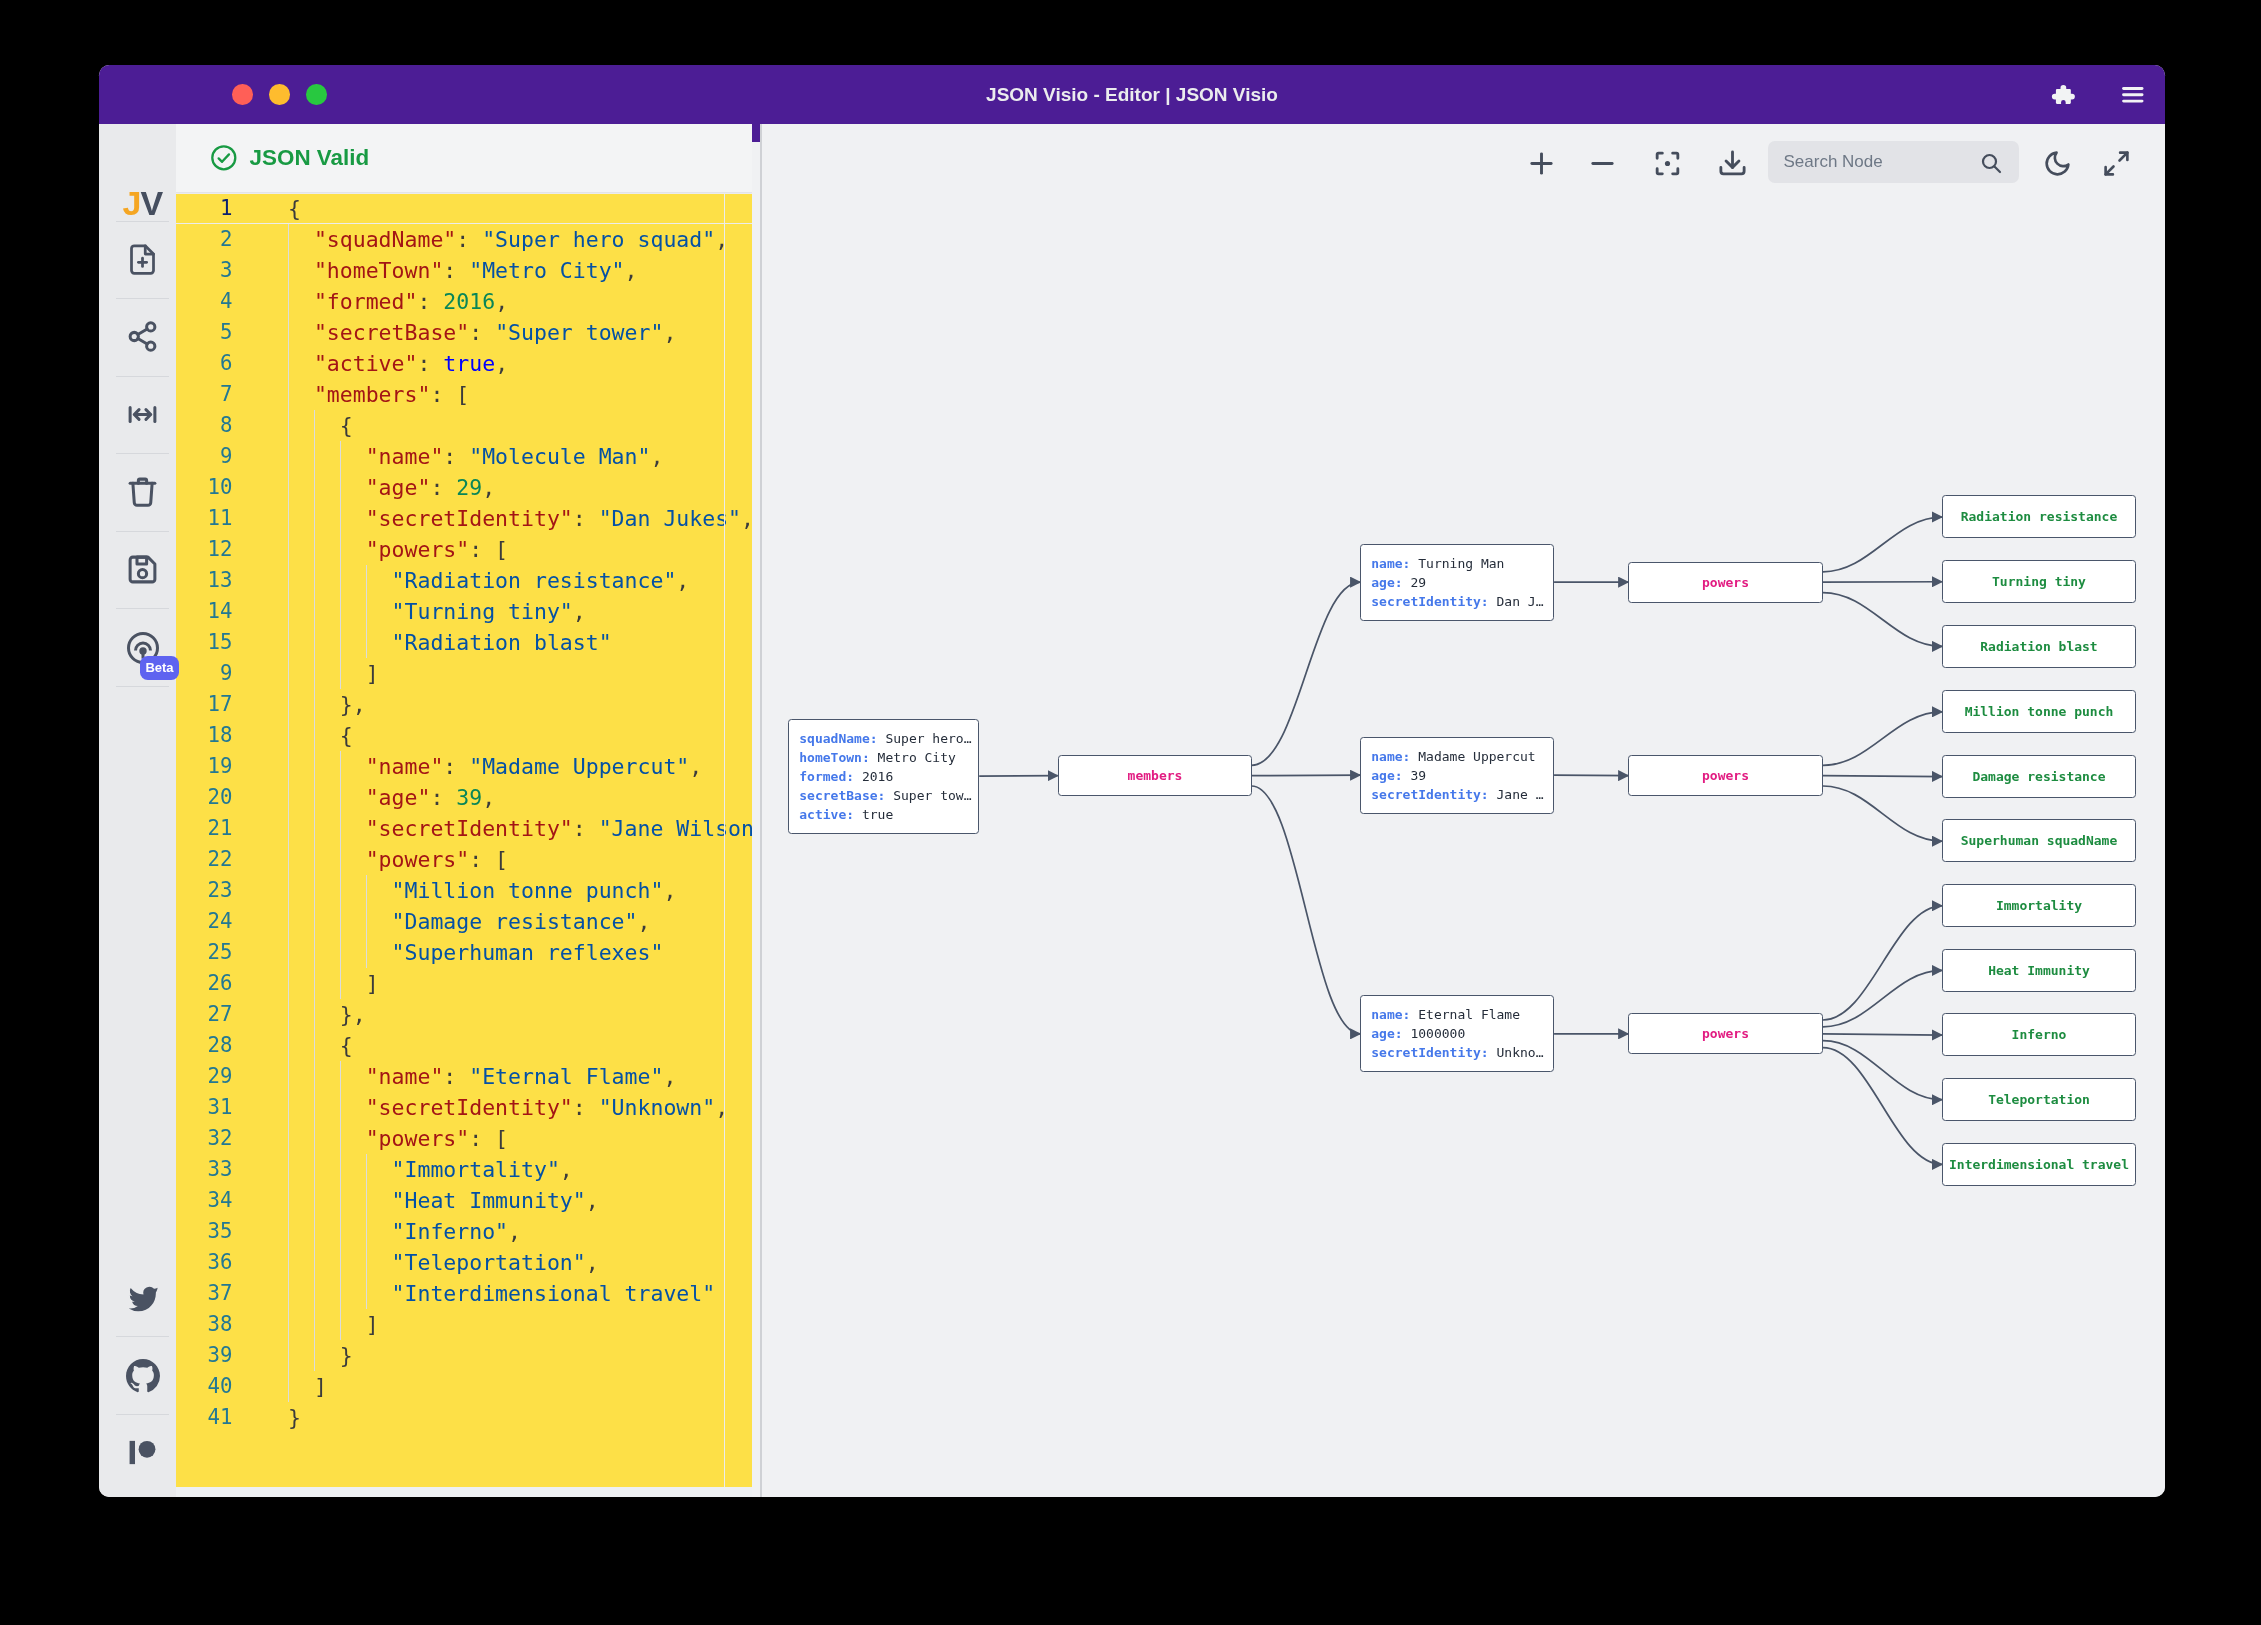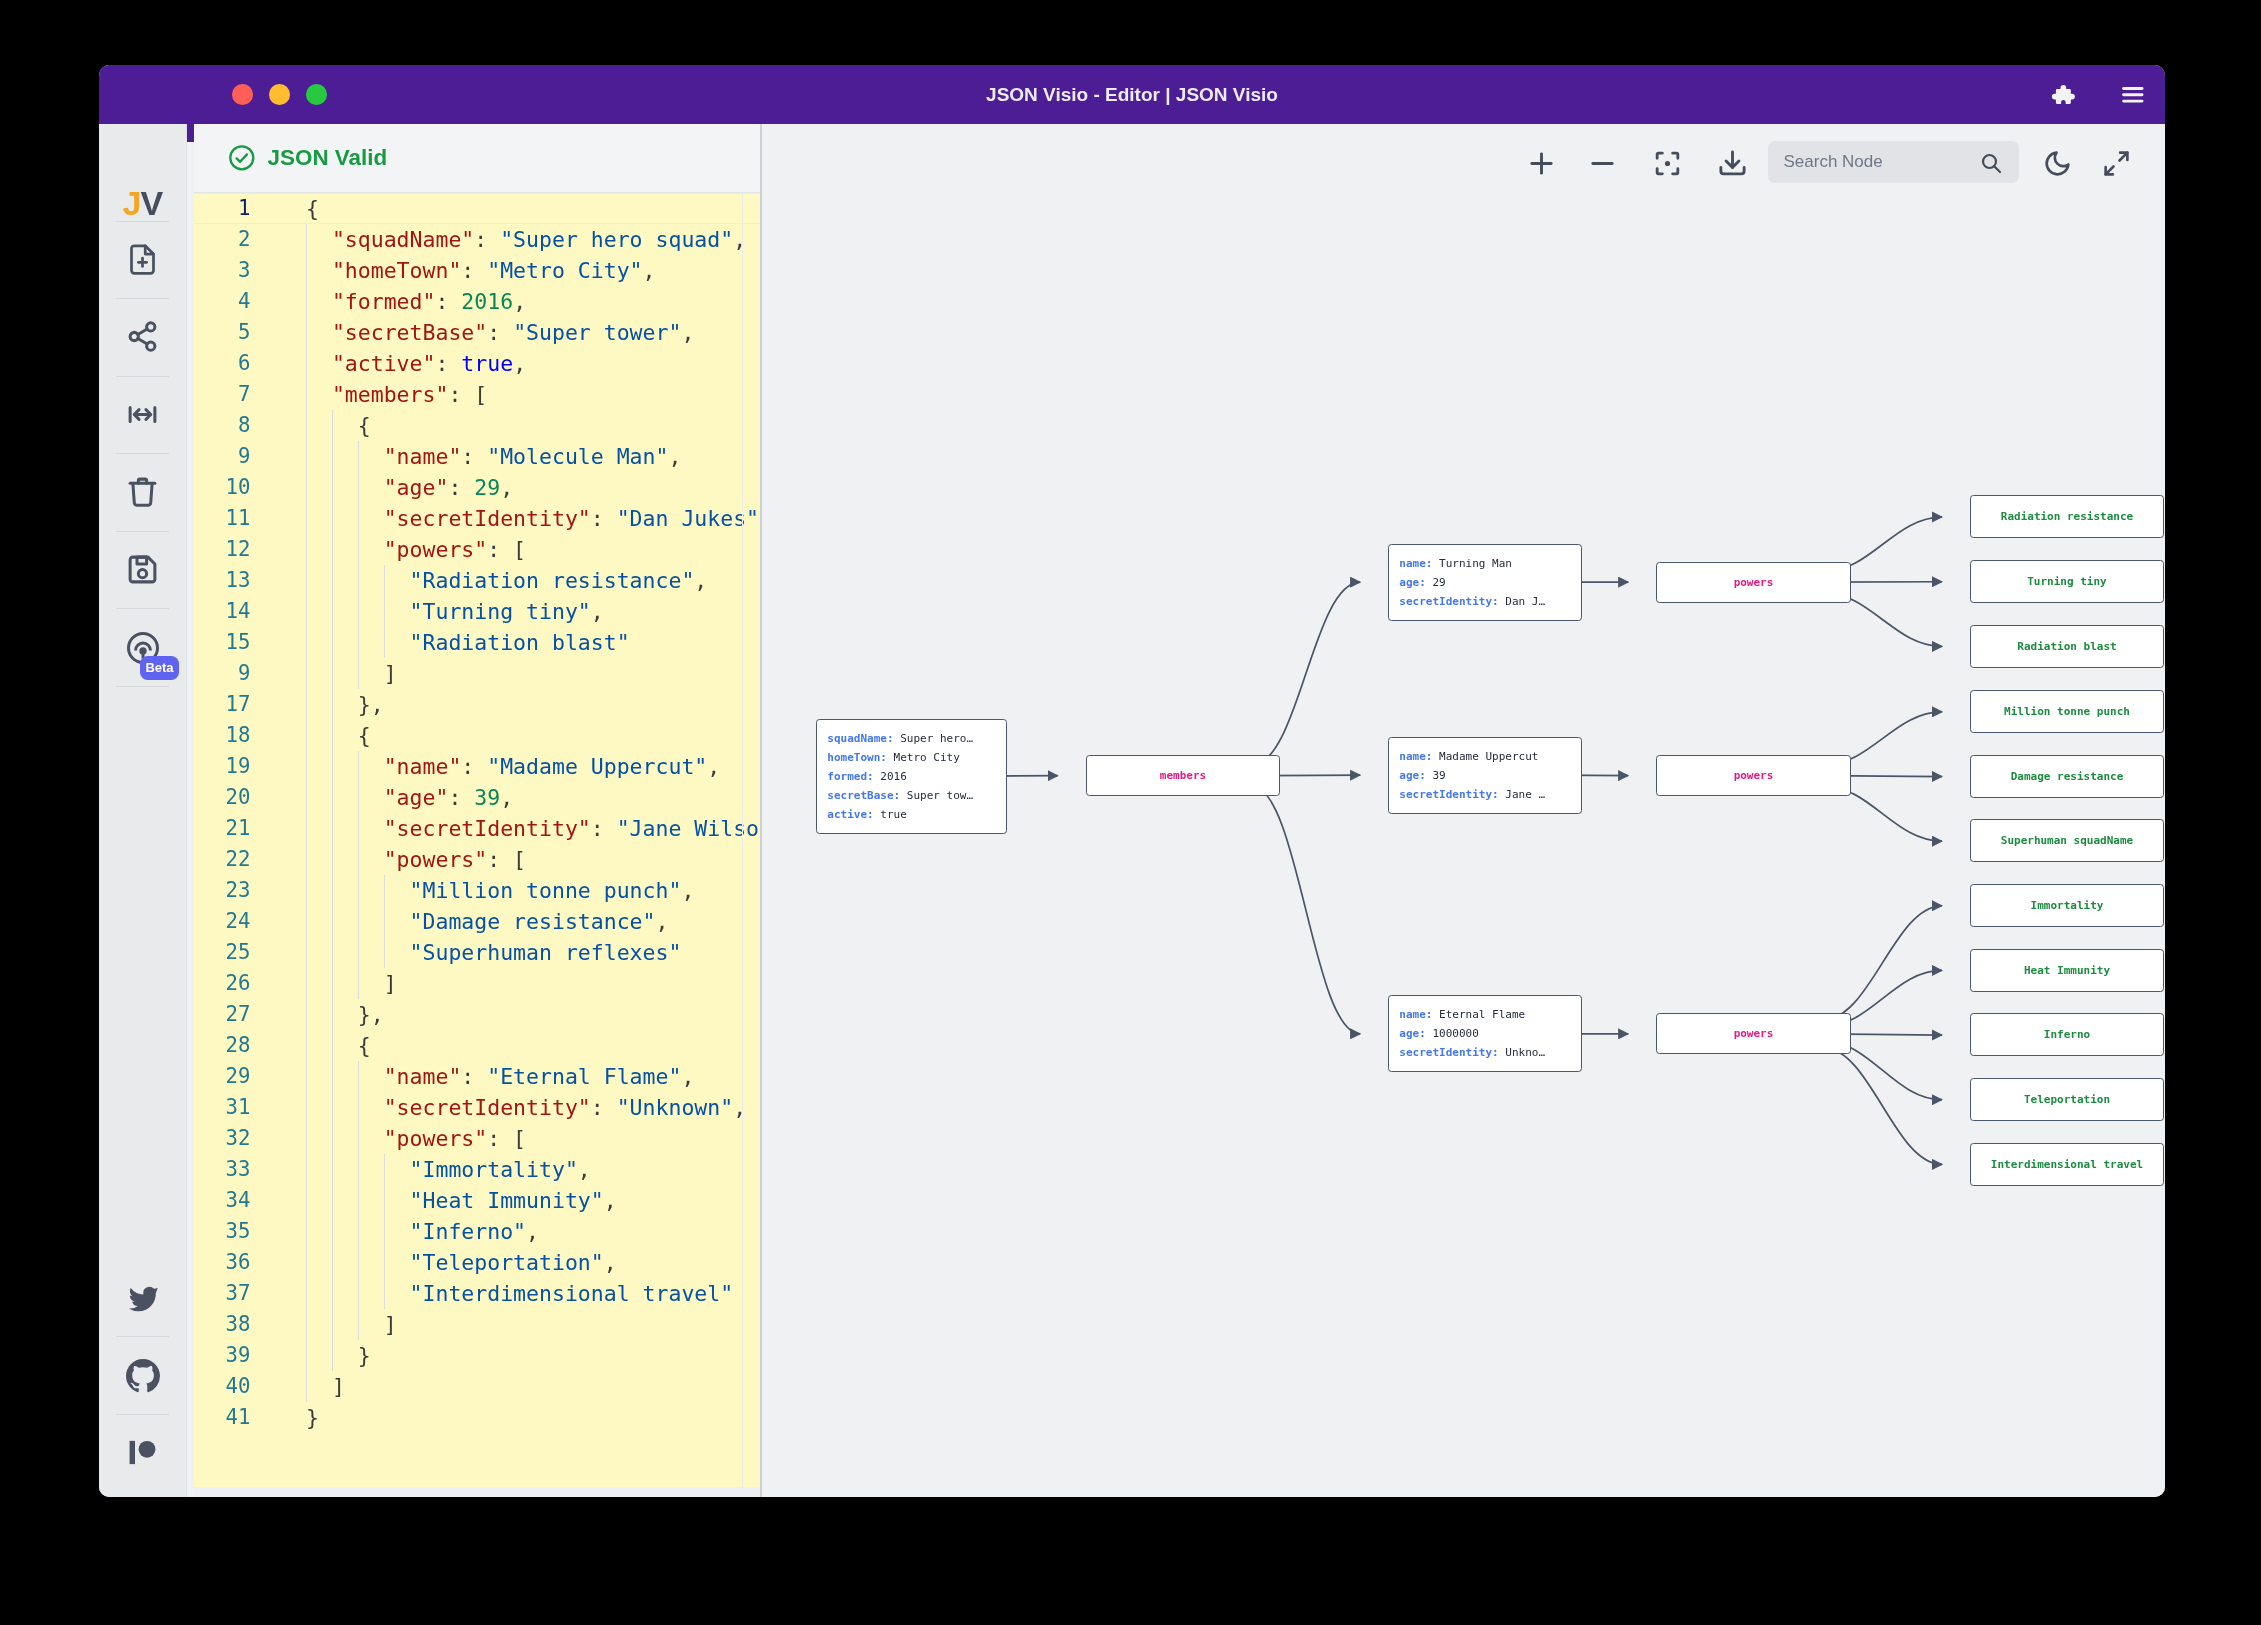--- a/index.html
+++ b/index.html
@@ -16,21 +16,21 @@
   .tb-ico{position:absolute;top:16.4px;width:27.6px;height:27.6px;color:#f2f3f4;}
   
   .sidebar{position:absolute;left:0;top:59px;width:87px;height:1374px;background:#e9eaec;border-right:0.9px solid #dfe1e4;}
   .side-item{position:absolute;left:0;width:87px;height:55px;display:flex;align-items:center;justify-content:center;color:#4a5262;}
   .side-div{position:absolute;left:17px;width:53px;height:0.9px;background:#d6d8dc;}
   .logo{font-weight:700;font-size:34px;letter-spacing:-0.9px;margin-top:44px;}
   .logo .j{color:#f5a623}.logo .v{color:#454e5f}
   .beta{position:absolute;left:41px;top:532px;width:39px;height:24px;background:#5e63f0;border-radius:7.8px;
     color:#fff;font-size:13px;font-weight:700;text-align:center;line-height:24px;z-index:3;}
   
-  .editor{position:absolute;left:95px;top:59px;width:576px;height:1374px;background:#fef9c3;}
+  .editor{position:absolute;left:77px;top:59px;width:576px;height:1374px;background:#fde047;}
   .ed-head{position:absolute;left:0;top:0;width:100%;height:68px;background:#f3f4f5;border-bottom:0.9px solid #e3e4e6;}
   .valid{position:absolute;left:34px;top:0;height:68px;display:flex;align-items:center;color:#189a43;}
   .valid svg{width:27.6px;height:27.6px}
   .valid .vtxt{margin-left:12px;font-size:22.4px;font-weight:600;}
   .code-wrap{position:absolute;left:0;top:69px;width:100%;height:1305px;overflow:hidden;
     font-family:"DejaVu Sans Mono",monospace;font-size:21.5px;}
   .cline{position:relative;height:31px;line-height:31px;white-space:pre;}
   .cline.active{box-shadow:inset 0 0.9px #ececec, inset 0 -0.9px #ececec;}
   .lnum{position:absolute;left:0;top:0;width:72px;text-align:right;padding-right:15.5px;box-sizing:border-box;
     color:#237893;font-size:20.7px;}
@@ -38,21 +38,21 @@
   .ctext{position:absolute;left:112px;top:0;}
   .guide{position:absolute;top:0;width:0.9px;height:31px;background:#dcdcdc;}
   .tok-p{color:#3b3b3b}.tok-k{color:#a31515}.tok-s{color:#0451a5}.tok-n{color:#098658}.tok-b{color:#0000ff}
   .scroll-line{position:absolute;left:548px;top:69px;width:0.9px;height:1305px;background:#ececec;}
   .hscroll{position:absolute;left:0;bottom:0;width:100%;height:11.2px;background:#eef0f2;}
   .ed-divider{position:absolute;left:661px;top:59px;width:1.7px;height:1374px;background:#cfd1d5;z-index:2;}
   
   .canvas{position:absolute;left:663px;top:59px;width:1404px;height:1374px;background:#f0f1f3;}
   .gsvg{position:absolute;left:0;top:0;}
   .node{position:absolute;background:#fff;border:1.7px solid #4a566b;border-radius:3.4px;box-sizing:border-box;
-    font-family:"DejaVu Sans Mono",monospace;font-size:11px;margin-left:28px;}
+    font-family:"DejaVu Sans Mono",monospace;font-size:13px;}
   .node.obj{padding:7.8px 10.3px;display:flex;flex-direction:column;justify-content:center;}
   .nrow{height:19px;line-height:19px;white-space:pre;}
   .nk{color:#4578ea;font-weight:600;}
   .nv{color:#252d3a;}
   .node.parent,.node.leaf{display:flex;align-items:center;justify-content:center;}
   .node.parent{color:#e21c82;font-weight:700;}
   .node.leaf{color:#1d8c40;font-weight:700;}
   
   .gtool{position:absolute;width:38px;height:38px;display:flex;align-items:center;justify-content:center;color:#454d5c;}
   .search{position:absolute;left:1006px;top:17px;width:251px;height:42px;background:#e2e3e7;border-radius:6.9px;

